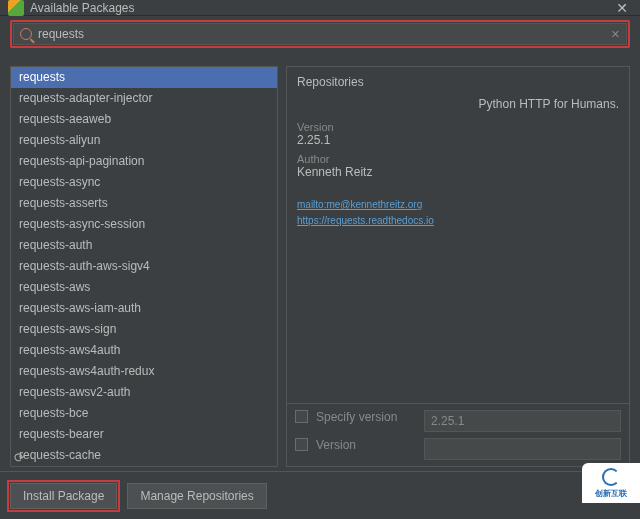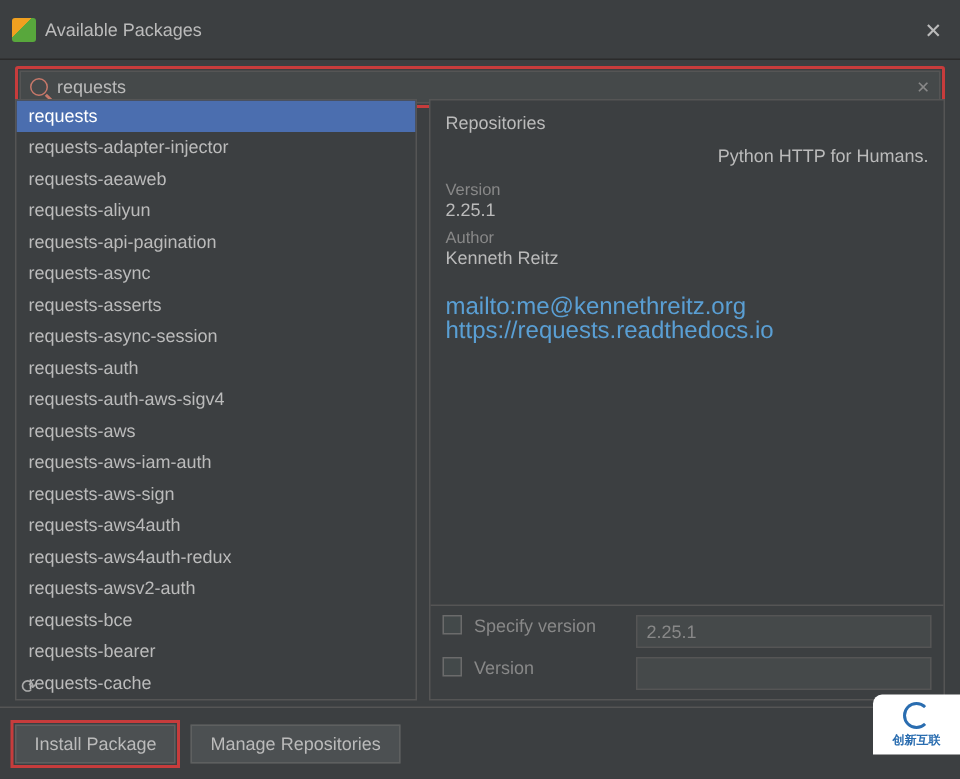--- a/index.html
+++ b/index.html
@@ -6,21 +6,21 @@
   body {
     width: 640px; height: 519px;
     background: #3c3f41;
     font-family: "Segoe UI", Arial, sans-serif;
     font-size: 12px;
     color: #bbbbbb;
     overflow: hidden;
     position: relative;
   }
   .titlebar {
-    height: 40px;
+    height: 16px;
     display: flex; align-items: center;
     padding: 0 8px;
     background: #3c3f41;
     border-bottom: 1px solid #2b2b2b;
     gap: 6px;
   }
   .app-icon {
     width: 16px; height: 16px;
     background: linear-gradient(135deg,#f0a020 0 40%,#58a73c 40% 100%);
     border-radius: 2px;
@@ -87,21 +87,21 @@
     background:#3c3f41; border:1px solid #555;
   }
   .desc {
     flex:1; padding:8px 10px;
     overflow:auto;
   }
   .desc-title{color:#bbb; margin-bottom:8px;}
   .desc-text{color:#bbb; font-size:12px; margin-bottom:10px;text-align:right;}
   .label{color:#888; font-size:11px; margin-top:6px;}
   .val{color:#bbb; font-size:12px; margin-bottom:4px;}
-  .link{color:#5a9fd4; font-size:16px; line-height:16px;}
+  .link{color:#5a9fd4; font-size:10px; line-height:16px;text-decoration:underline;}
   .opts {
     border-top:1px solid #555;
     padding:6px 8px;
     display:flex; flex-direction:column; gap:6px;
   }
   .opt-row{display:flex; gap:8px;}
   .chk{
     width:13px;height:13px;border:1px solid #6b6b6b;background:#43494a;
   }
   .opt-label{color:#888; flex:0 0 100px;}

